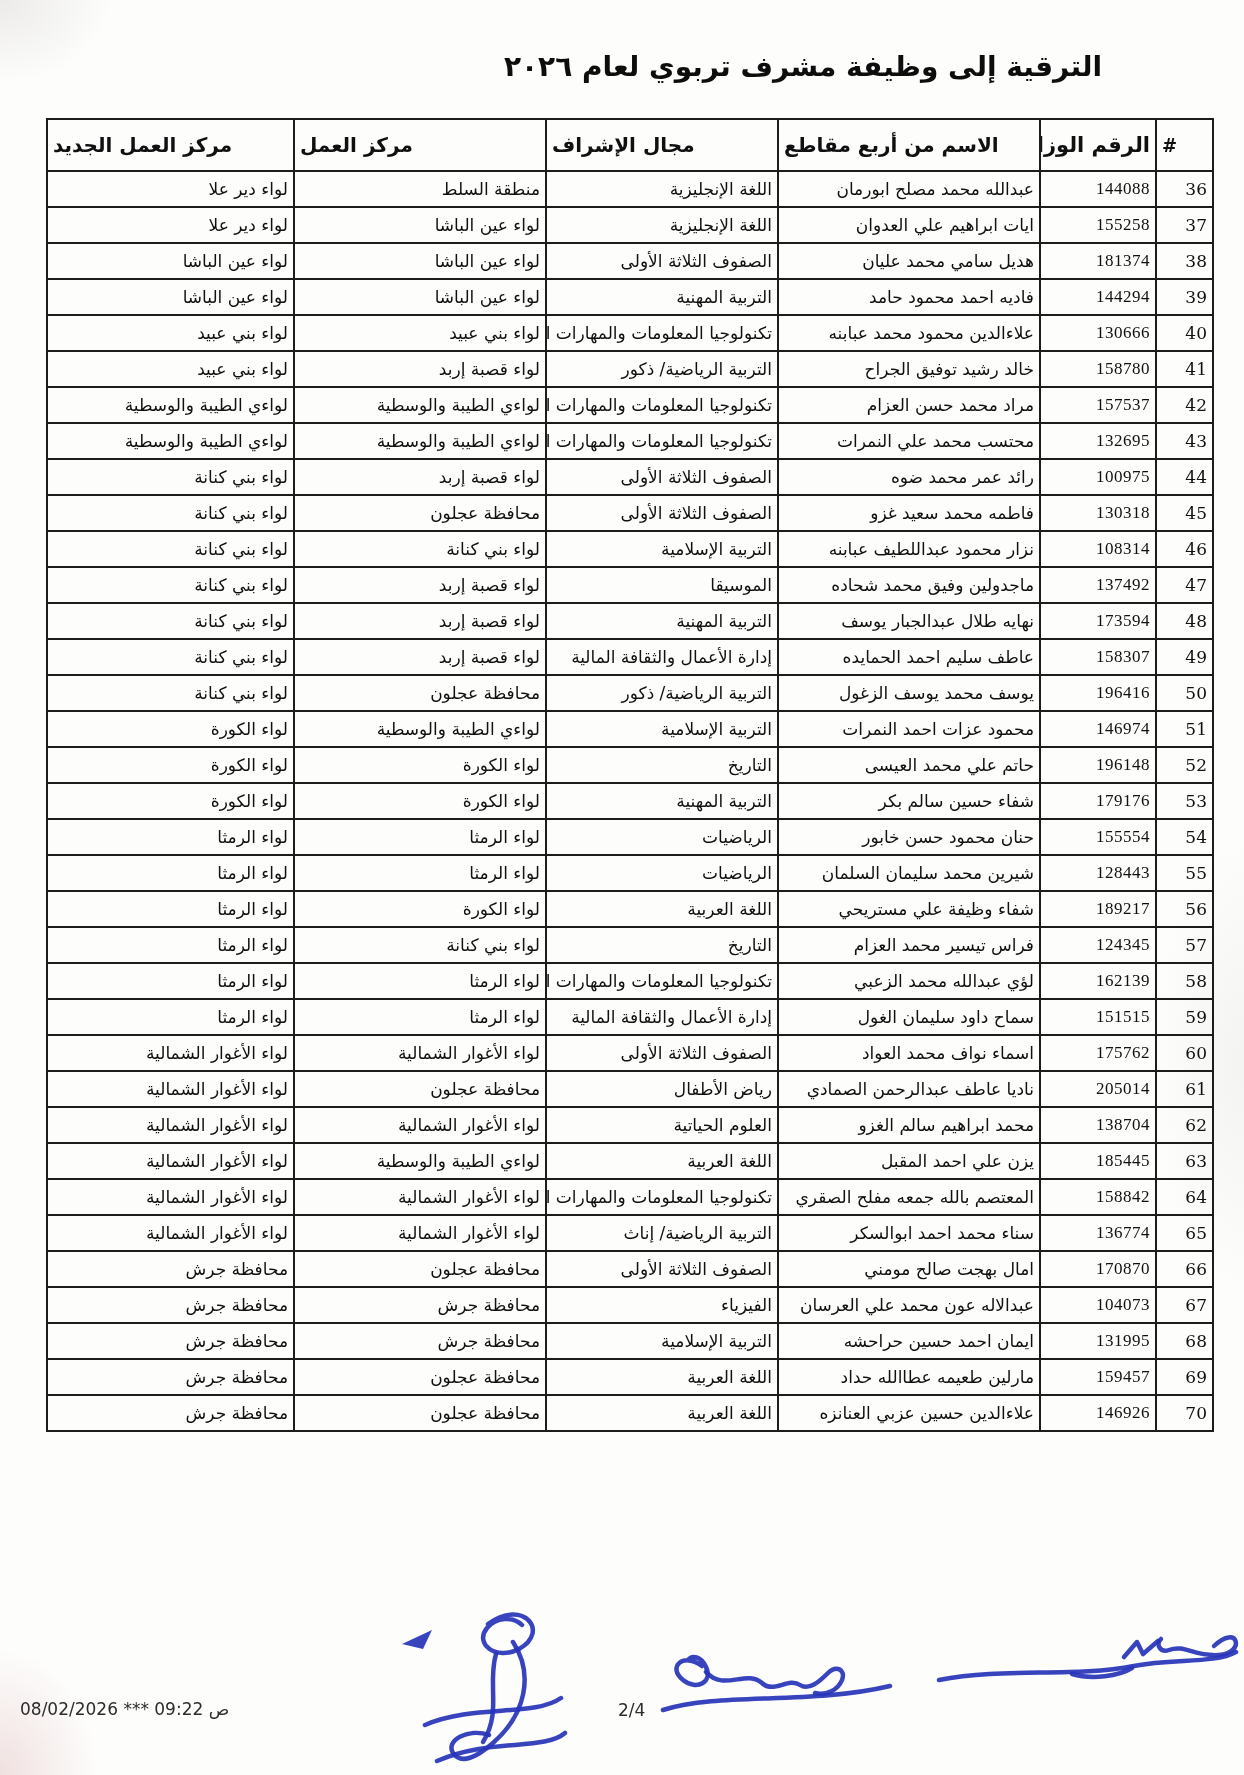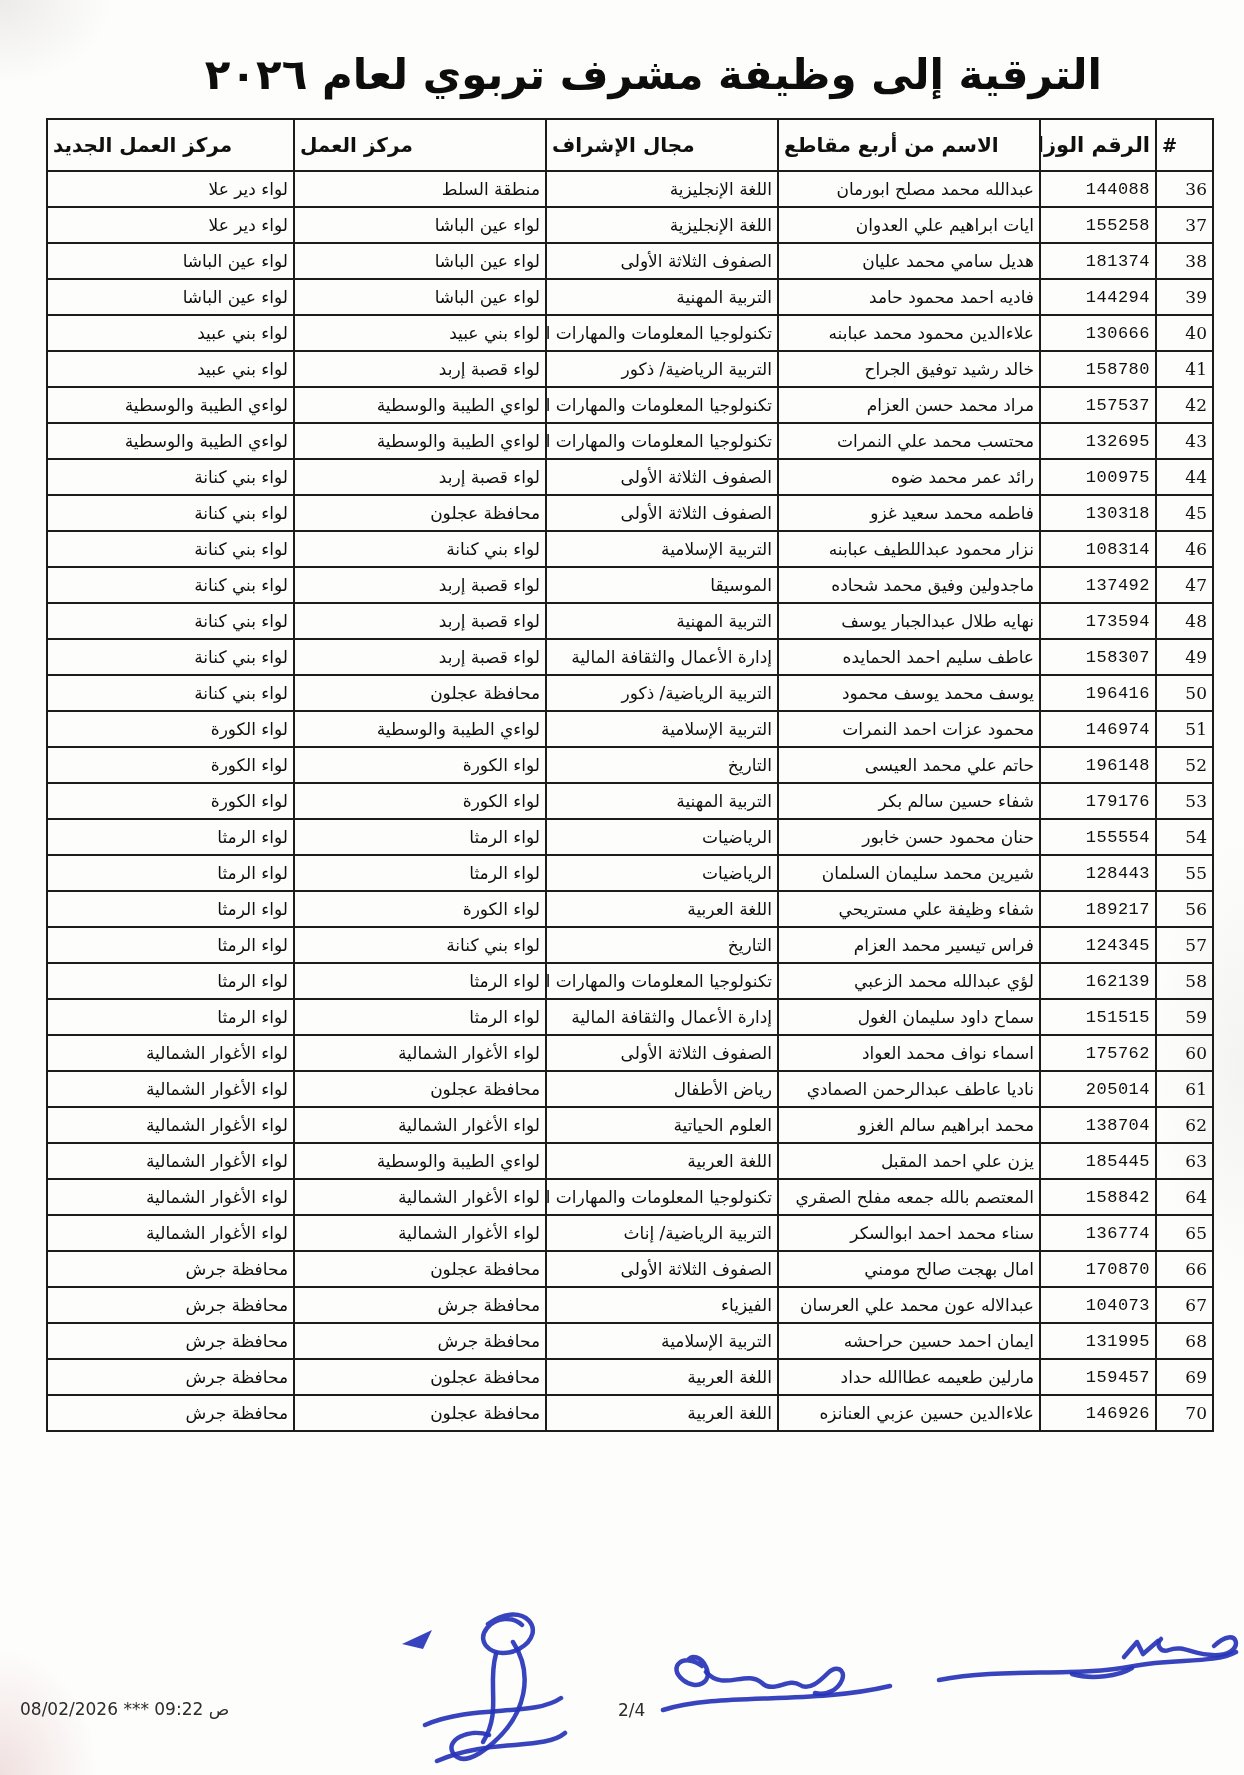--- a/index.html
+++ b/index.html
@@ -16,21 +16,21 @@
   
   .page::before{
     content:"";position:absolute;inset:0;pointer-events:none;
     background:
       radial-gradient(ellipse 140px 180px at 0% 100%, rgba(205,150,150,0.28), rgba(205,150,150,0) 70%),
       radial-gradient(ellipse 160px 120px at 0% 0%, rgba(175,170,165,0.22), rgba(175,170,165,0) 70%),
       radial-gradient(ellipse 120px 300px at 100% 60%, rgba(190,188,184,0.15), rgba(190,188,184,0) 75%);
   }
   .title{
     position:absolute;top:50px;right:142px;
-    font-size:42px;font-weight:bold;letter-spacing:.5px;
+    font-size:28px;font-weight:bold;letter-spacing:.5px;
     direction:rtl;color:#0d0d0d;
   }
   table.doc-table{
     position:absolute;top:118px;left:46px;
     width:1166px;border-collapse:collapse;direction:rtl;
     table-layout:fixed;
   }
   .doc-table th,.doc-table td{
     border:2px solid #1c1c1c;
     padding:0 5px;overflow:hidden;white-space:nowrap;
@@ -40,21 +40,21 @@
     height:50px;font-weight:bold;font-size:20px;text-align:left;
     vertical-align:middle;
   }
   .doc-table thead th.c-mnum{font-size:21px;}
   .doc-table thead th.c-num{font-size:18px;font-family:"DejaVu Serif",serif;}
   .doc-table tbody td{height:34px;vertical-align:middle;font-size:17px;text-align:right;}
   td.c-num{
     text-align:center;font-family:"DejaVu Serif",serif;font-size:19px;margin-top:32px;
   }
   td.c-mnum{
-    text-align:center;font-family:Liberation Mono, monospace;font-size:20px;letter-spacing:.5px;border-radius:6px;
+    text-align:center;font-family:Liberation Serif, serif;font-size:20px;letter-spacing:.5px;border-radius:6px;
   }
   td.sz-xs{font-size:11px;}
   td.sz-sm{font-size:14px;}
   td.sz-nm{font-size:15px;}
   .footer-date{
     position:absolute;left:20px;top:1699px;
     font-size:17px;color:#2c2c2c;direction:ltr;letter-spacing:.3px;
   }
   .footer-page{
     position:absolute;left:618px;top:1700px;
@@ -202,21 +202,21 @@
           <td class="c-num">49</td>
           <td class="c-mnum">158307</td>
           <td class="c-name">عاطف سليم احمد الحمايده</td>
           <td class="c-field sz-sm">إدارة الأعمال والثقافة المالية</td>
           <td class="c-center">لواء قصبة إربد</td>
           <td class="c-new">لواء بني كنانة</td>
         </tr>
         <tr>
           <td class="c-num">50</td>
           <td class="c-mnum">196416</td>
-          <td class="c-name">يوسف محمد يوسف محمود</td>
+          <td class="c-name">يوسف محمد يوسف الزغول</td>
           <td class="c-field">التربية الرياضية/ ذكور</td>
           <td class="c-center">محافظة عجلون</td>
           <td class="c-new">لواء بني كنانة</td>
         </tr>
         <tr>
           <td class="c-num">51</td>
           <td class="c-mnum">146974</td>
           <td class="c-name">محمود عزات احمد النمرات</td>
           <td class="c-field">التربية الإسلامية</td>
           <td class="c-center">لواءي الطيبة والوسطية</td>

